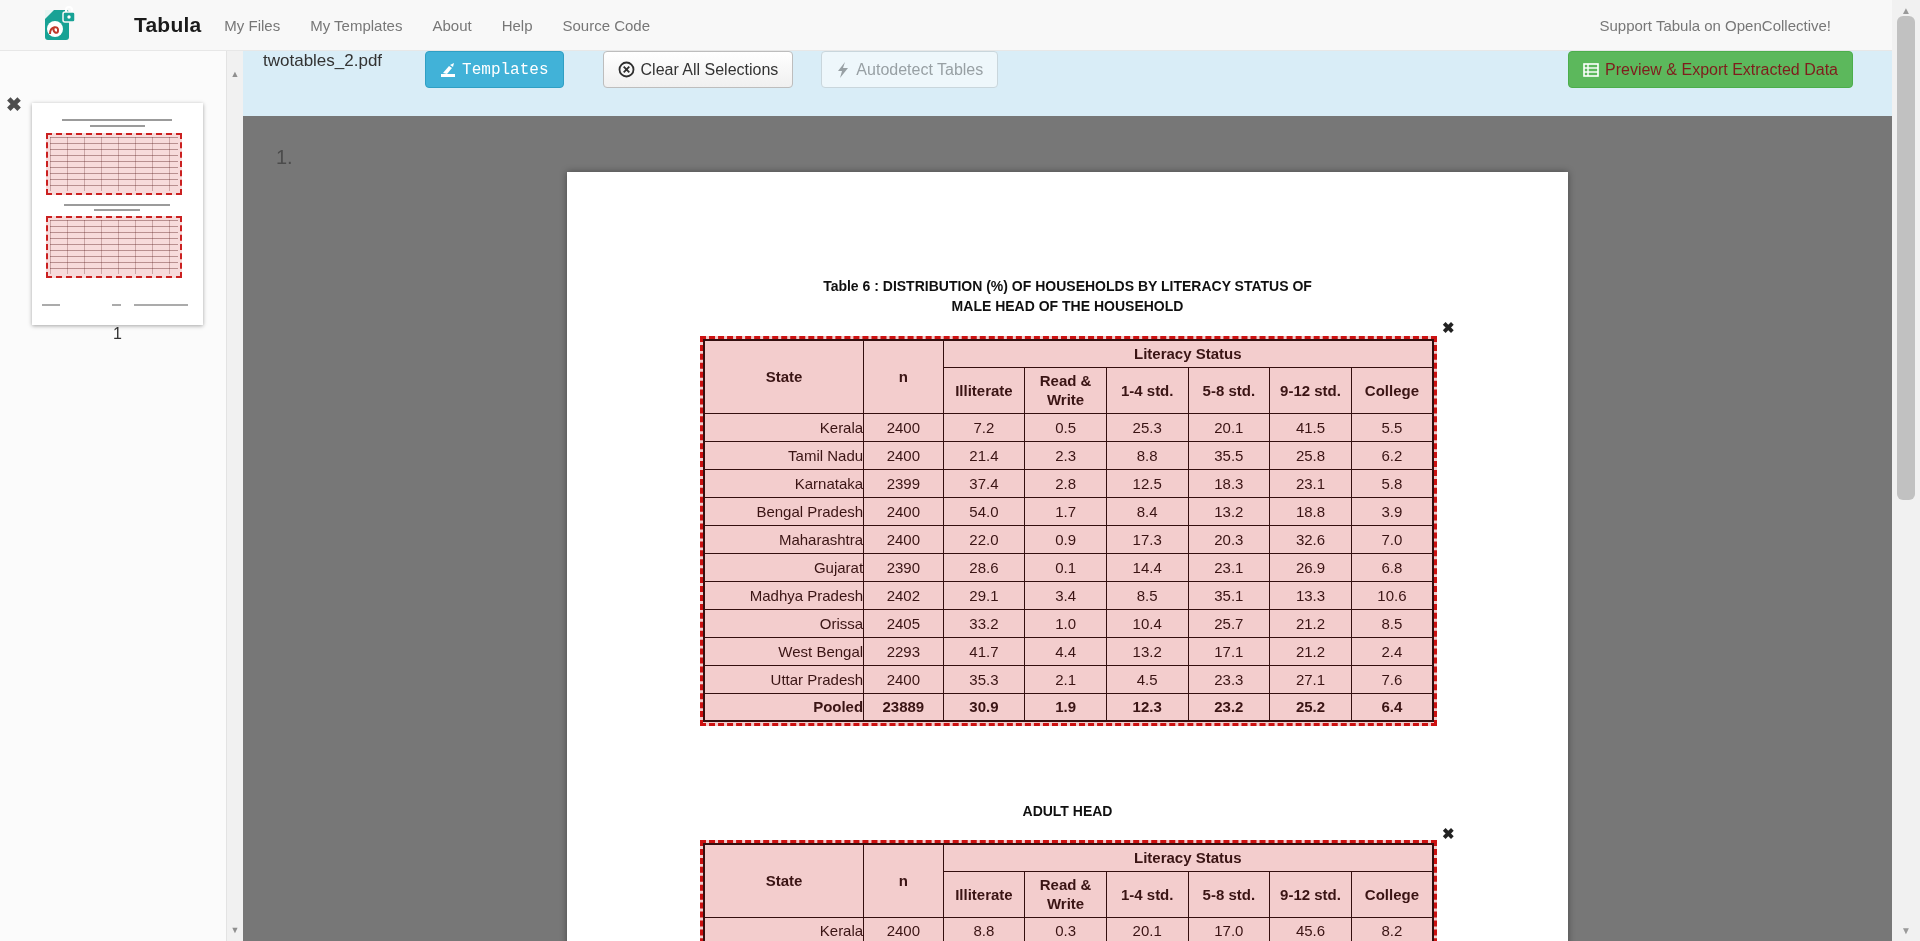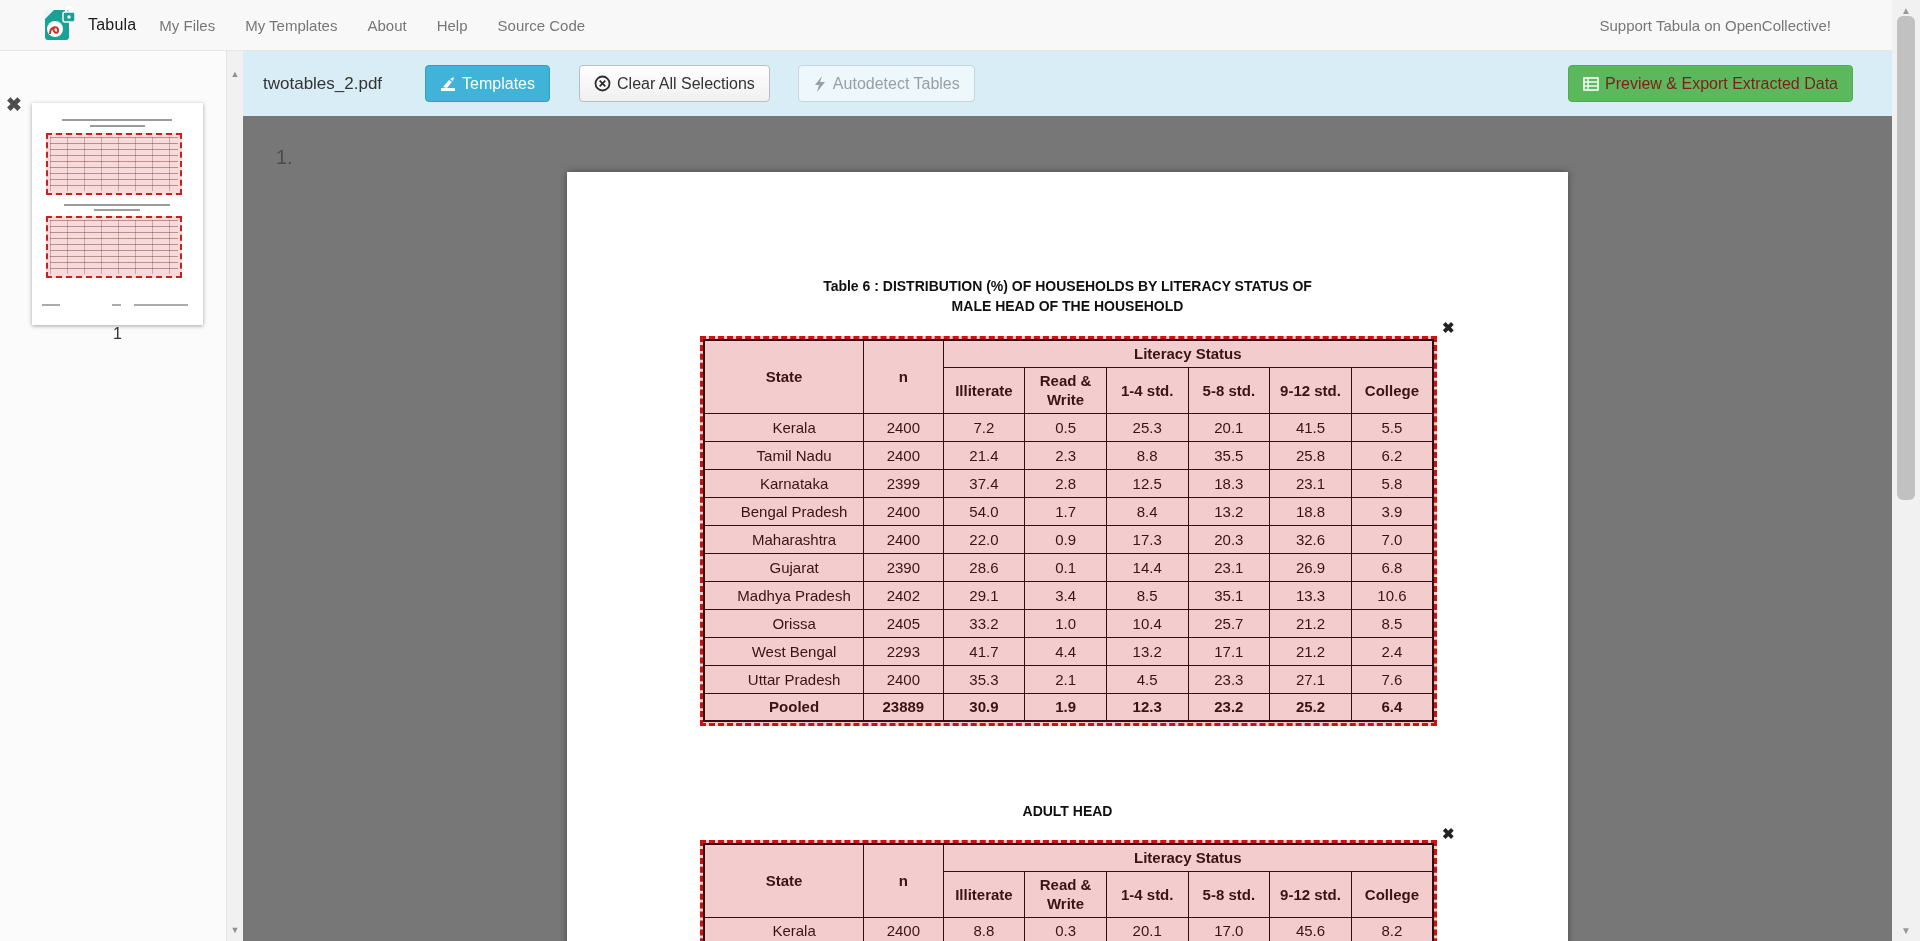--- a/index.html
+++ b/index.html
@@ -5,21 +5,21 @@
   * { margin:0; padding:0; box-sizing:border-box; }
   html,body { width:1920px; height:941px; overflow:hidden; background:#fff;
               font-family:"Liberation Sans", sans-serif; }
   #app { position:absolute; inset:0; width:1920px; height:941px; }
 
   
   .navbar { position:absolute; left:0; top:0; width:1892px; height:51px;
             background:var(--navbar_bg); border-bottom:1px solid var(--navbar_border);
             display:flex; align-items:center; padding-left:42px; }
   .brand { display:flex; align-items:center; gap:9px; cursor:pointer; }
-  .brand-name { font-size:16px; font-weight:normal; color:#1b1b1b; letter-spacing:.2px; }
+  .brand-name { font-size:21px; font-weight:bold; color:#1b1b1b; letter-spacing:.2px;margin-left:46px; }
   .nav-links { display:flex; align-items:flex-start; margin-left:8px; height:100%; }
   .nav-link { padding:0 15px; font-size:15px; color:var(--link_gray); height:100%;
               display:flex; align-items:center; cursor:pointer; }
   .support-link { position:absolute; right:61px; top:0; height:100%;
                   display:flex; align-items:center; font-size:15px; color:var(--link_gray); cursor:pointer; }
 
   
   .sidebar { position:absolute; left:0; top:51px; width:226px; height:890px; background:#fbfbfb; }
   .sidebar-close { position:absolute; left:6px; top:44px; font-size:19px; font-weight:bold;
                    color:#4d4d4d; cursor:pointer; line-height:1; }
@@ -33,26 +33,26 @@
         repeating-linear-gradient(to right,  rgba(90,30,30,.28) 0 1px, transparent 1px 17px); }
   .thumb-pagenum { position:absolute; left:32px; top:274px; width:171px; text-align:center;
                    font-size:16px; color:#333; }
   .side-scroll { position:absolute; left:226px; top:51px; width:17px; height:890px;
                  background:#f1f1f1; border-left:1px solid #e3e3e3; }
   .scroll-arrow { position:absolute; left:0; width:100%; text-align:center;
                   font-size:9px; color:#8f8f8f; cursor:pointer; }
 
   
   .toolbar { position:absolute; left:243px; top:51px; width:1649px; height:65px;
-             background:var(--toolbar_bg); display:flex; align-items:center; padding-left:20px; }
+             background:var(--toolbar_bg); display:flex; align-items:flex-start; padding-left:20px; }
   .pdf-filename { font-size:17px; color:#333; margin-right:43px; }
   .btn { display:inline-flex; align-items:center; gap:6px; height:37px; padding:0 14px;
          font-size:16px; border-radius:4px; cursor:pointer; font-family:inherit; }
   .btn-templates { background:var(--templates_btn); border:1px solid var(--templates_border);
-                   color:#fff; margin-right:29px; }
+                   color:#fff; margin-right:39px;font-family:Liberation Mono, monospace; }
   .btn-clear { background:linear-gradient(#ffffff,#f0f0f0); border:1px solid #bdbdbd;
                color:#333; margin-right:28px; }
   .btn-autodetect { background:rgba(255,255,255,.55); border:1px solid #c9d6dc;
                     color:#98a0a4; cursor:not-allowed; }
   .btn-export { background:var(--export_btn); border:1px solid var(--export_border);
                 color:#7f1d1d; margin-left:auto; margin-right:39px; }
   .btn svg { display:block; }
 
   
   .canvas { position:absolute; left:243px; top:116px; width:1649px; height:825px;
@@ -64,21 +64,21 @@
                font-size:14px; font-weight:bold; color:#101010; line-height:20px; }
   .pdf-table { position:absolute; left:136px; border-collapse:collapse; table-layout:fixed;
                width:731px; font-size:15px; color:#151515; }
   .pdf-table th, .pdf-table td { border:1px solid #0d0d0d; text-align:center;
                                  vertical-align:middle; padding:0; line-height:19px; }
   .pdf-table { border:2px solid #0d0d0d; }
   .pdf-table th { font-weight:bold; }
   .pdf-table .group-row { height:27px; }
   .pdf-table .sub-row { height:46px; }
   .pdf-table tbody tr { height:28px; }
-  .pdf-table td.left { text-align:center; padding-left:20px; }
+  .pdf-table td.left { text-align:right; padding-left:20px; }
   .pdf-table .bold-row td { font-weight:bold; }
 
   .selection-box { position:absolute; border:3px dashed var(--selection_red);
                    background:var(--selection_fill); cursor:move; }
   .selection-close { position:absolute; font-size:15px; font-weight:bold; color:#222;
                      cursor:pointer; line-height:1; }
 
   
   .page-scroll { position:absolute; right:0; top:0; width:28px; height:941px; background:#f1f1f1; }
   .page-scroll .scroll-arrow { font-size:10px; color:#9a9a9a; }

